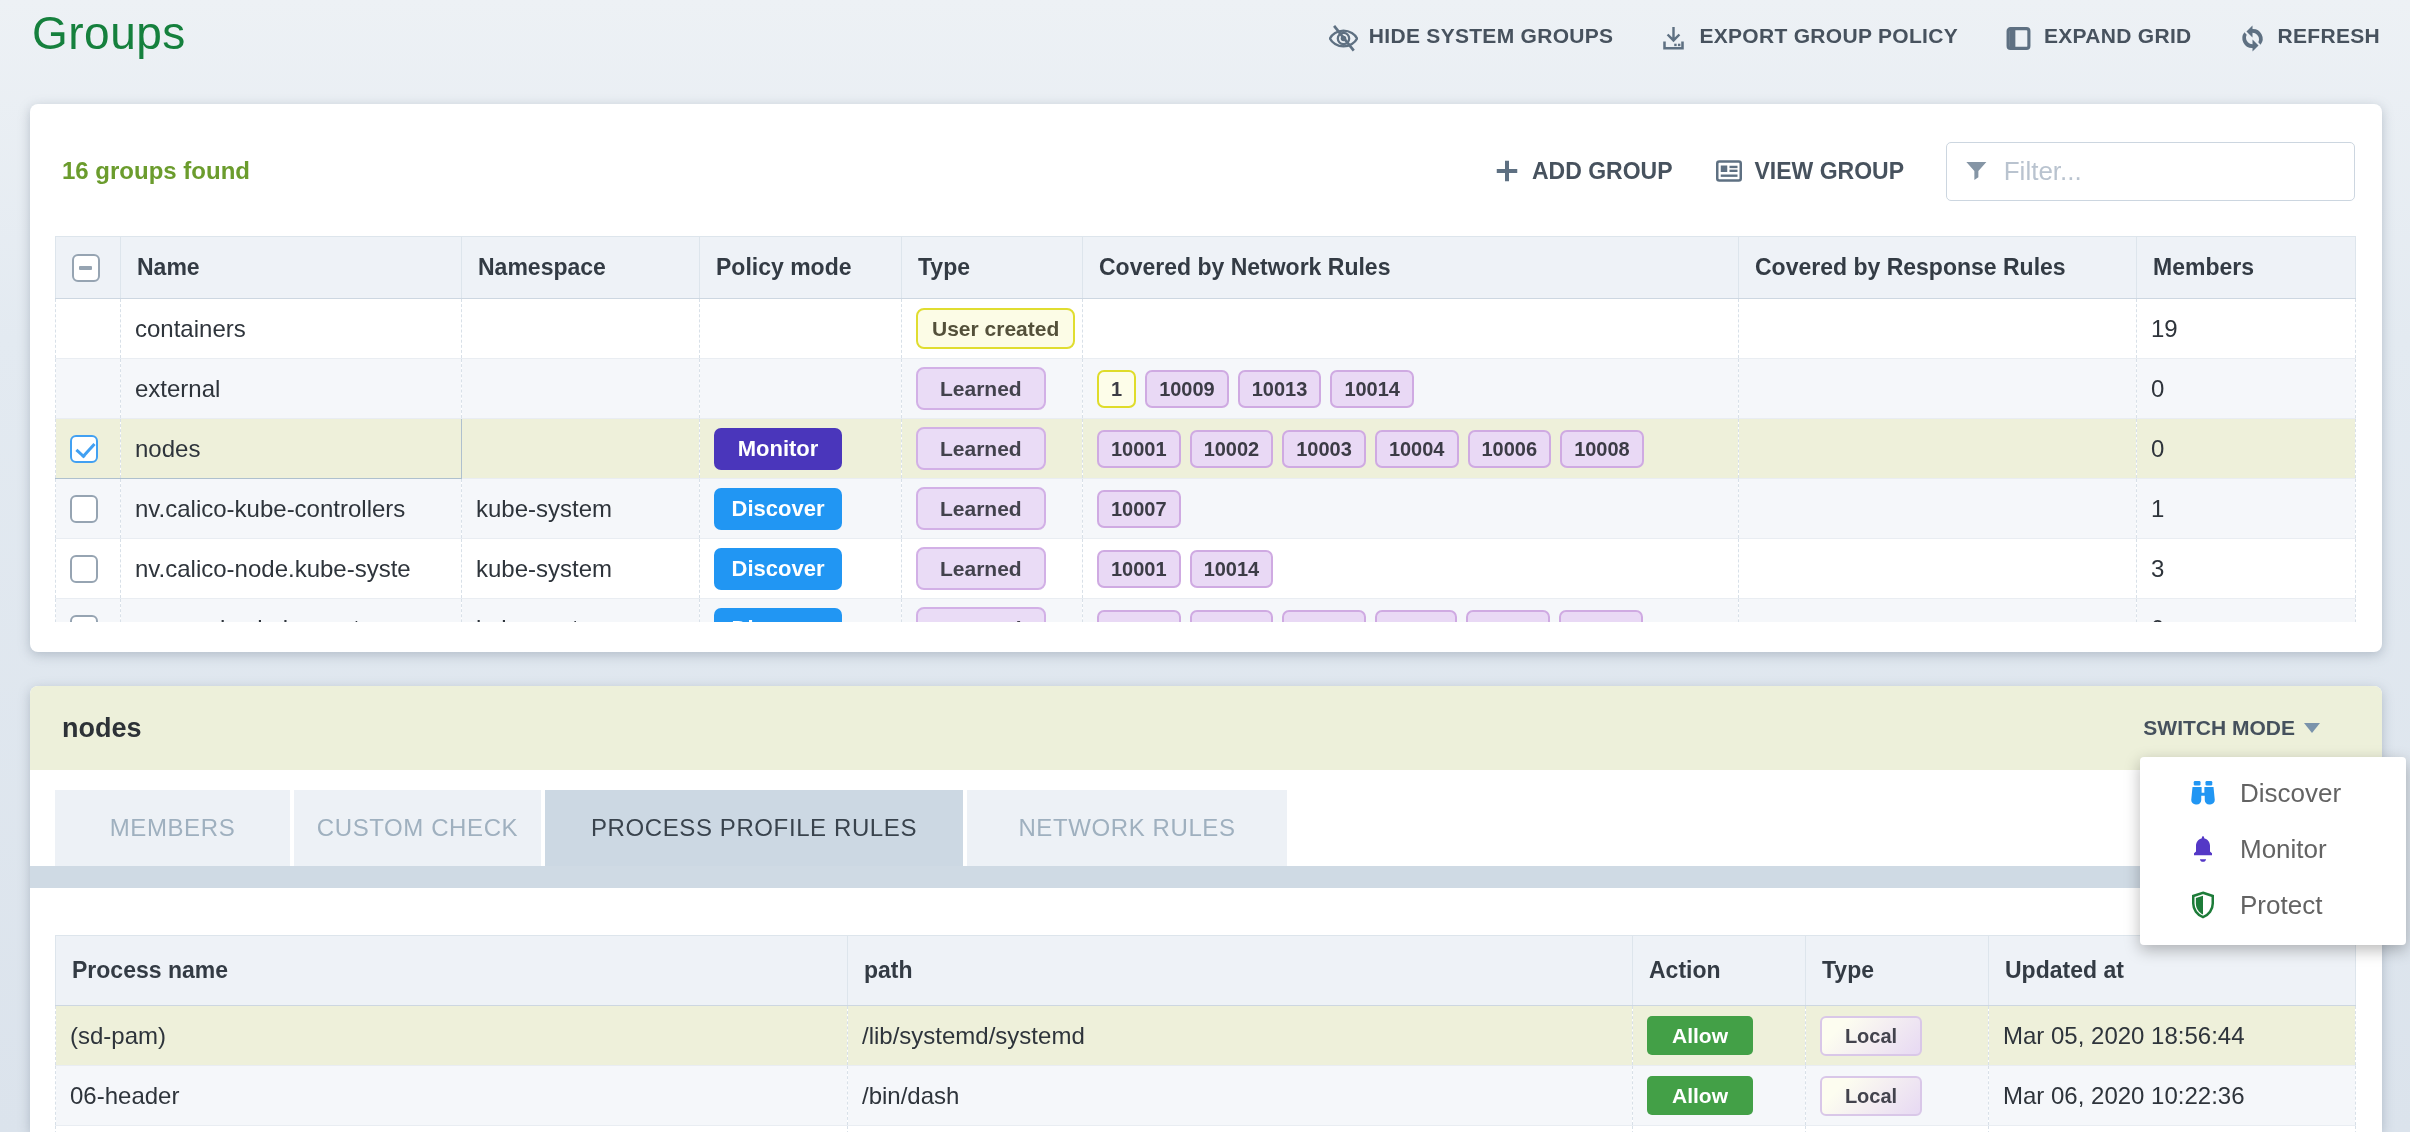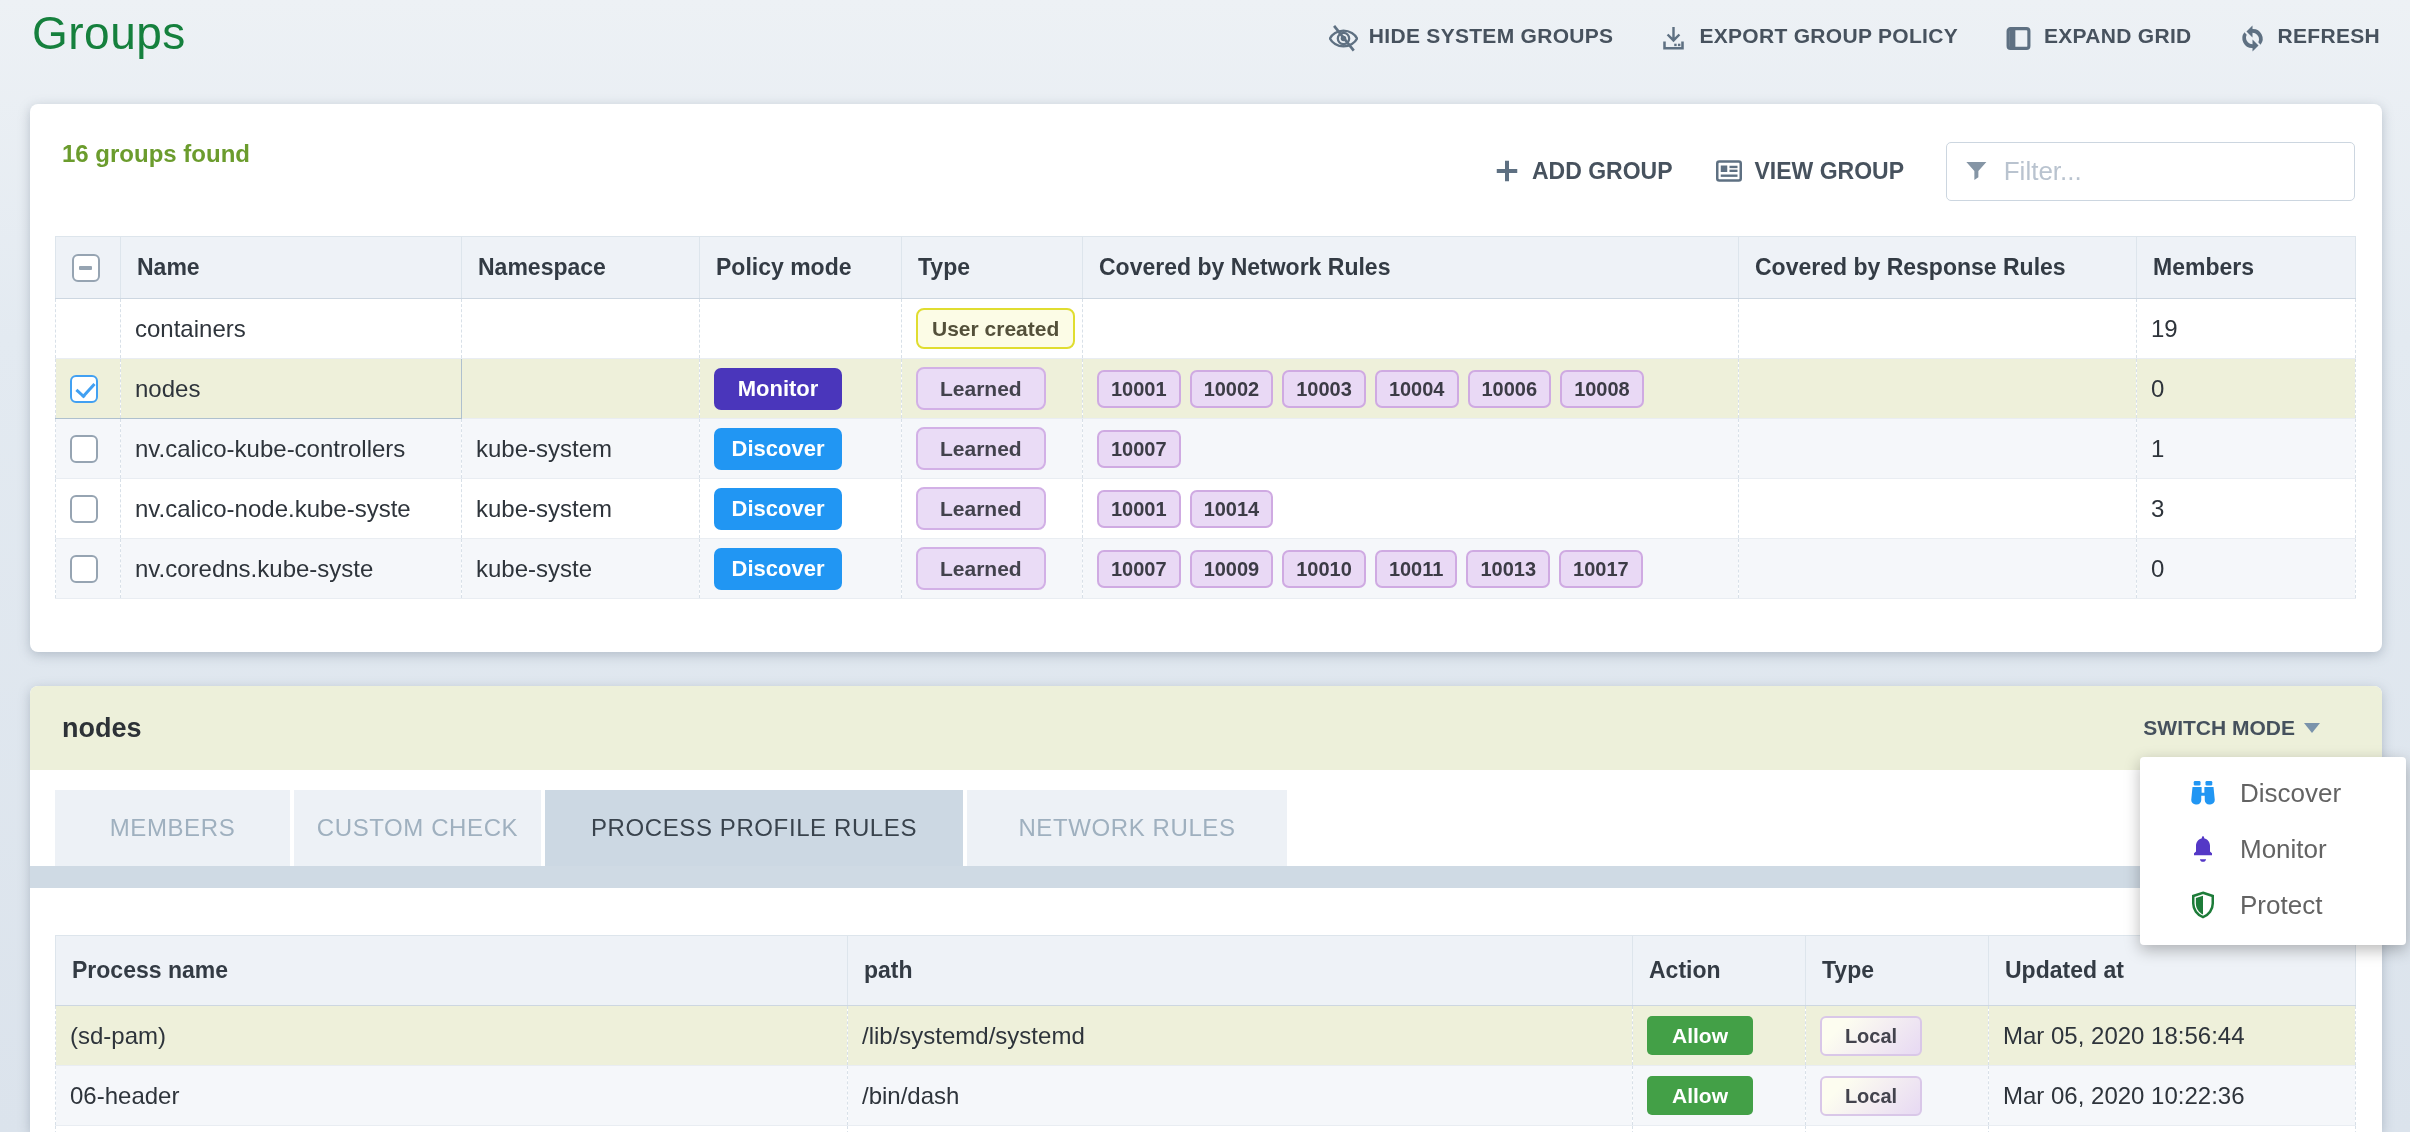--- a/index.html
+++ b/index.html
@@ -12,21 +12,21 @@
   
   .page-title { position:absolute; left:32px; top:6px; font-size:46px; font-weight:400; color:#15803d; letter-spacing:.5px; }
   .header-actions { position:absolute; right:30px; top:24px; display:flex; align-items:center; gap:46px; }
   .action-btn { display:flex; align-items:flex-start; gap:11px; font-size:21px; font-weight:bold; color:#47525e; letter-spacing:.3px; cursor:pointer; white-space:nowrap; }
   .action-btn svg { width:29px; height:29px; fill:#5e7082; color:#5e7082; }
   
   .card { position:absolute; background:#fff; border-radius:8px; box-shadow:0 3px 12px rgba(100,115,135,.38); }
   #groups-card { left:30px; top:104px; width:2352px; height:548px; }
   #detail-card { left:30px; top:686px; width:2352px; height:446px; border-radius:8px 8px 0 0; }
   
-  .toolbar { position:absolute; left:32px; right:27px; top:36px; height:62px; display:flex; }
+  .toolbar { position:absolute; left:32px; right:27px; top:36px; height:62px; display:flex; align-items:center; }
   .count-text { font-size:24px; font-weight:bold; color:#6b9c2d; }
   .toolbar-right { margin-left:auto; display:flex; align-items:center; gap:42px; }
   .tool-btn { display:flex; align-items:center; gap:10px; font-size:23px; font-weight:bold; color:#47525e; cursor:pointer; white-space:nowrap; }
   .tool-btn svg { width:30px; height:30px; fill:#5e7082; color:#5e7082; }
   .filter-box { width:409px; height:59px; border:1px solid #ccd6e0; border-radius:5px; display:flex; align-items:center; padding:0 16px; gap:14px; background:#fff; }
   .filter-box svg { width:26px; height:26px; fill:#8595a5; flex:none; }
   .filter-box input { border:none; outline:none; font-size:26px; color:#333; width:100%; font-family:"Liberation Sans",sans-serif; background:transparent; }
   .filter-box input::placeholder { color:#b9c3cf; }
   
   .table-wrap { position:absolute; overflow:hidden; }
@@ -174,20 +174,30 @@
           <tr>
             <td></td>
             <td>containers</td>
             <td></td>
             <td></td>
             <td><span class="type-pill type-usercreated">User created</span></td>
             <td></td>
             <td></td>
             <td>19</td>
           </tr>
+          <tr class="striped">
+            <td></td>
+            <td>external</td>
+            <td></td>
+            <td></td>
+            <td><span class="type-pill type-learned">Learned</span></td>
+            <td><span class="rule-badge yellow">1</span><span class="rule-badge">10009</span><span class="rule-badge">10013</span><span class="rule-badge">10014</span></td>
+            <td></td>
+            <td>0</td>
+          </tr>
           <tr class="selected">
             <td class="selcell selcell-left"><span class="cb checked"></span></td>
             <td class="selcell selcell-right">nodes</td>
             <td></td>
             <td><span class="mode-badge mode-monitor">Monitor</span></td>
             <td><span class="type-pill type-learned">Learned</span></td>
             <td><span class="rule-badge">10001</span><span class="rule-badge">10002</span><span class="rule-badge">10003</span><span class="rule-badge">10004</span><span class="rule-badge">10006</span><span class="rule-badge">10008</span></td>
             <td></td>
             <td>0</td>
           </tr>

